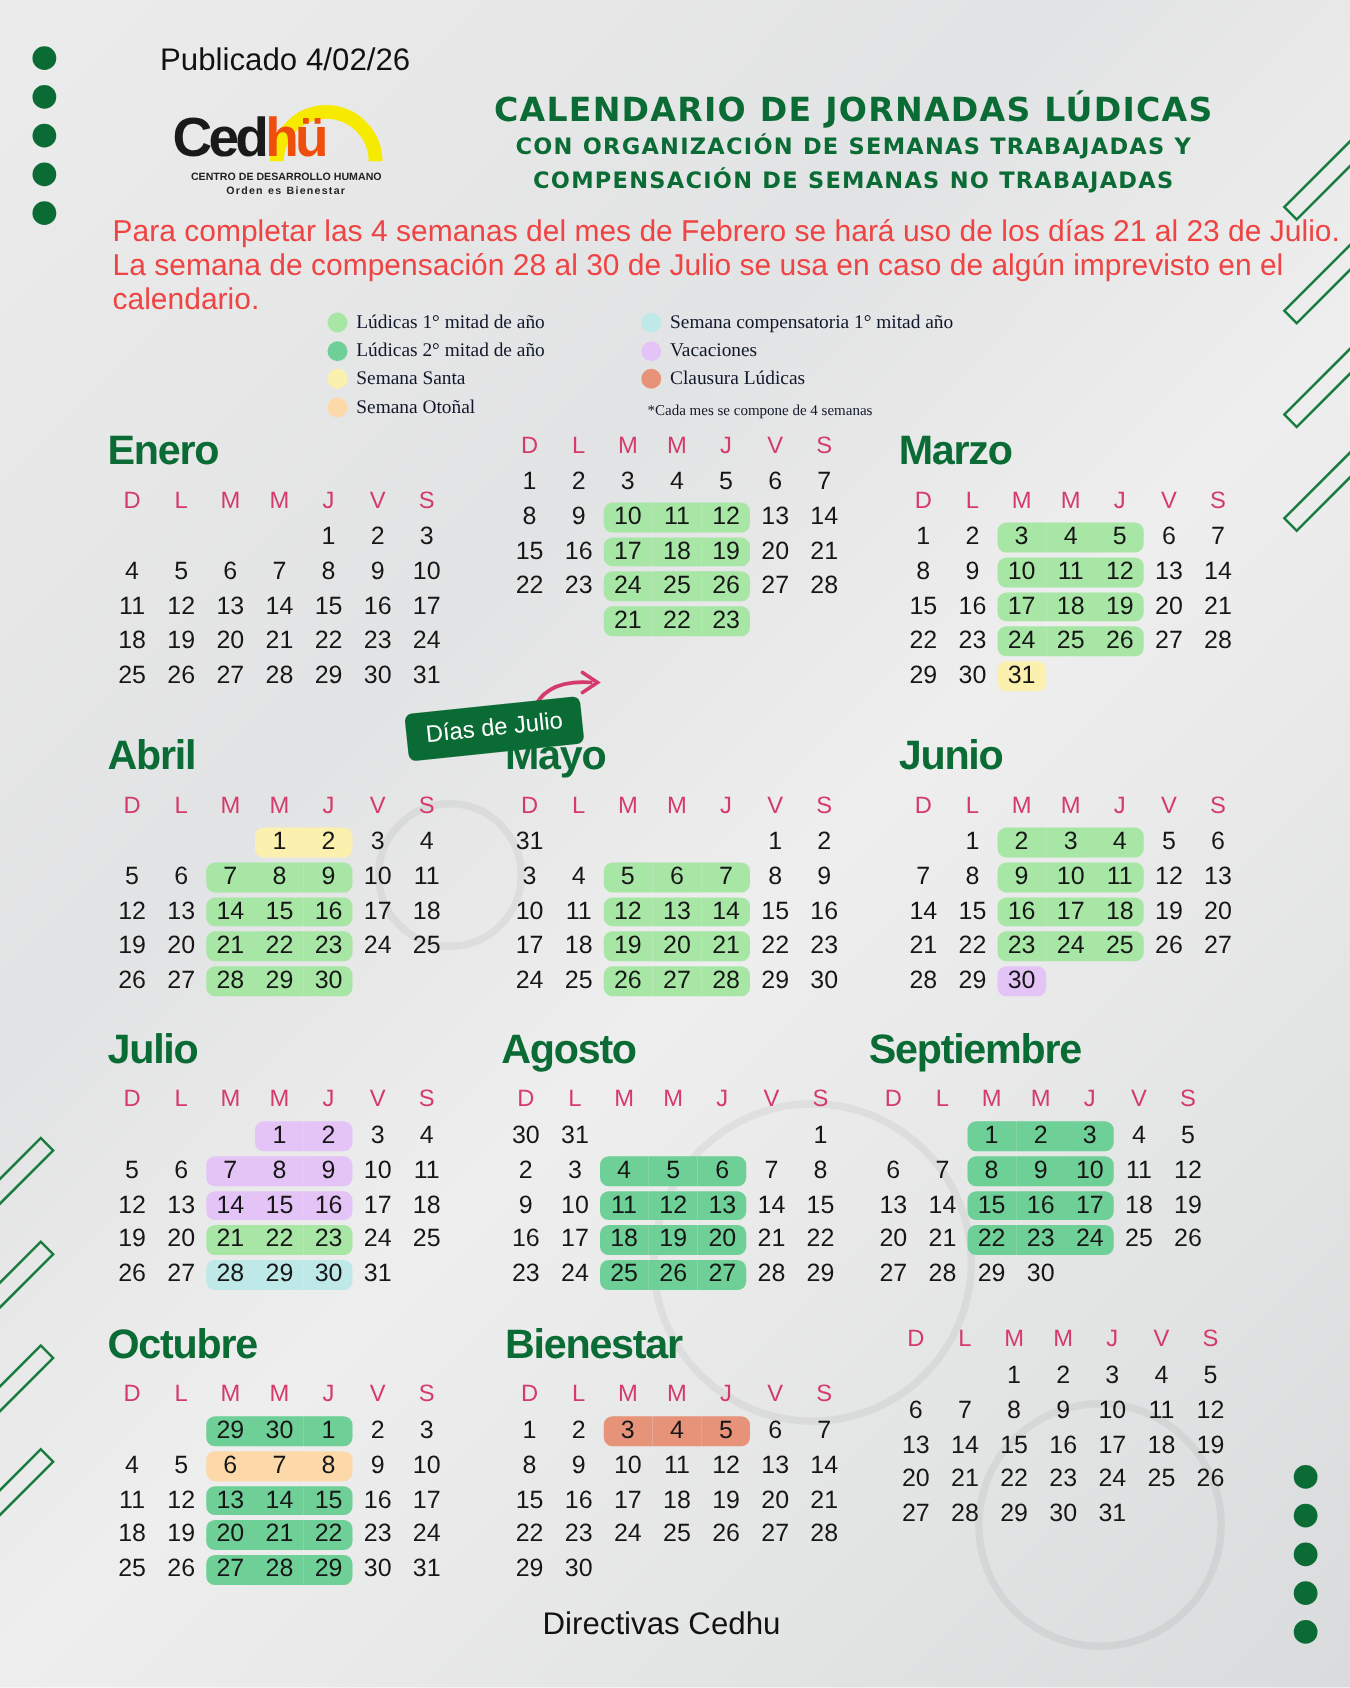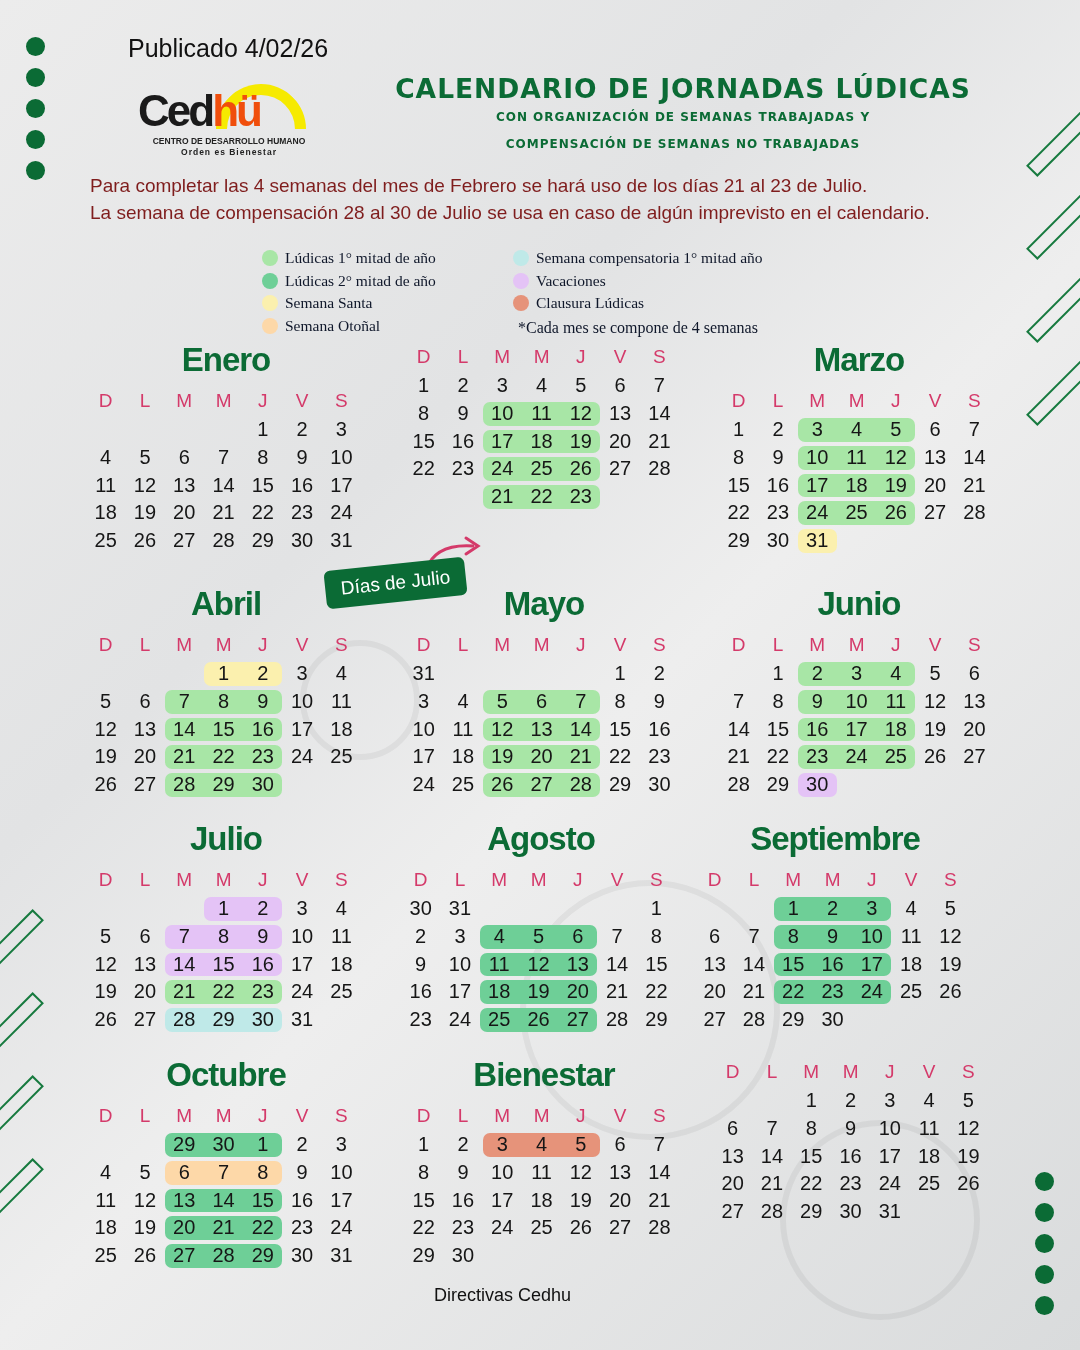--- a/index.html
+++ b/index.html
@@ -21,52 +21,52 @@
   .published { position: absolute; left: 128px; top: 34px; font-size: 25px; font-family: "Liberation Sans", sans-serif; color: #111; }
   .logo { position: absolute; left: 136px; top: 84px; width: 186px; height: 76px; }
   .logo .arc { position: absolute; left: 80px; top: 0px; width: 90px; height: 90px; border-radius: 50%; border: 11px solid #f6ea00; border-bottom-color: transparent; border-left-color: transparent; transform: rotate(-45deg); }
   .logo .word { position: absolute; left: 2px; top: 2px; font-family: "Liberation Sans", sans-serif; font-weight: 900; font-size: 44px; letter-spacing: -3px; color: #1a1a1a; }
   .logo .word .hu { color: #f04e0c; }
   .logo .sub1 { position: absolute; left: 0; top: 52px; width: 186px; text-align: center; font-family: "Liberation Sans", sans-serif; font-weight: bold; font-size: 8.5px; color: #222; }
   .logo .sub2 { position: absolute; left: 0; top: 63px; width: 186px; text-align: center; font-family: "Liberation Sans", sans-serif; font-weight: bold; font-size: 8.5px; letter-spacing: 1px; color: #222; }
 
   .title { position: absolute; left: 385px; top: 74px; width: 596px; text-align: center; color: #0b6b35; font-family: "DejaVu Sans", sans-serif; font-weight: bold; }
   .title .t1 { font-size: 26.5px; letter-spacing: 1px; line-height: 30px; }
-  .title .t2 { font-size: 12px; letter-spacing: 1px; line-height: 27px; }
-
-  .intro { position: absolute; left: 90px; top: 172px; font-family: "Liberation Sans", sans-serif; font-size: 19px; color: #7f1d1d; line-height: 27px; }
+  .title .t2 { font-size: 18px; letter-spacing: 1px; line-height: 27px; }
+
+  .intro { position: absolute; left: 90px; top: 172px; font-family: "Liberation Sans", sans-serif; font-size: 24px; color: #ef4444; line-height: 27px; }
 
   .legend { position: absolute; top: 247px; font-family: Liberation Serif, serif; font-size: 15.5px; color: #0f172a; }
   .legend.col1 { left: 262px; }
   .legend.col2 { left: 513px; }
   .legend-item { display: flex; align-items: center; height: 22.5px; }
   .legend-swatch { width: 16px; height: 16px; border-radius: 50%; margin-right: 7px; }
-  .legend-note { height: 22.5px; padding-left: 5px; margin-top: 2px; font-size: 16px; line-height: 22.5px; }
+  .legend-note { height: 22.5px; padding-left: 5px; margin-top: 2px; font-size: 12px; line-height: 22.5px; }
 
   .month { position: absolute; width: 280px; }
-  .month-name { text-align: center; color: #0b6b35; font-family: "Liberation Sans", sans-serif; font-weight: bold; font-size: 33px; letter-spacing: -1px; height: 44px; line-height: 44px; }
+  .month-name { text-align: left; color: #0b6b35; font-family: "Liberation Sans", sans-serif; font-weight: bold; font-size: 33px; letter-spacing: -1px; height: 44px; line-height: 44px; }
   .weekdays { display: grid; grid-template-columns: repeat(7, 39.3px); margin-top: 4px; height: 30px; }
   .weekday { text-align: center; color: #d43a6a; font-family: "Liberation Sans", sans-serif; font-size: 19px; line-height: 30px; }
   .grid { display: grid; grid-template-columns: repeat(7, 39.3px); grid-auto-rows: 27.8px; }
   .day { text-align: center; font-family: "Liberation Sans", sans-serif; font-size: 20px; line-height: 27.8px; color: #161616; position: relative; }
   .day.hl { margin: 2px 0; line-height: 23.8px; }
   .day.hl.start { border-top-left-radius: 7px; border-bottom-left-radius: 7px; }
   .day.hl.end { border-top-right-radius: 7px; border-bottom-right-radius: 7px; }
   .hl.c1 { background: #a8e6a6; }
   .hl.c2 { background: #6ecf97; }
   .hl.santa { background: #fbf0ae; }
   .hl.otonal { background: #fdd8a8; }
   .hl.comp { background: #bfe9e8; }
   .hl.vac { background: #e4c3f6; }
   .hl.clausura { background: #e6937a; }
 
   .julio-tag { position: absolute; left: 325px; top: 564px; width: 141px; height: 38px; background: #0b6b35; color: #fff; border-radius: 6px; transform: rotate(-6deg); font-family: "Liberation Sans", sans-serif; font-size: 19px; text-align: center; line-height: 38px; }
   .arrow { position: absolute; left: 420px; top: 530px; }
 
-  .footer { position: absolute; left: 434px; top: 1285px; font-family: "Liberation Sans", sans-serif; font-size: 18px; color: #111; }
+  .footer { position: absolute; left: 434px; top: 1285px; font-family: "Liberation Sans", sans-serif; font-size: 25px; color: #111; }
 </style>
 </head>
 <body>
 
 <div class="bg-shape" style="left:300px;top:640px;width:120px;height:120px;border-radius:50%;"></div>
 <div class="bg-shape" style="left:520px;top:880px;width:260px;height:260px;border-radius:50%;"></div>
 <div class="bg-shape" style="left:780px;top:1120px;width:200px;height:200px;border-radius:50%;"></div>
 
 <div class="dots left">
   <div class="dot"></div>

